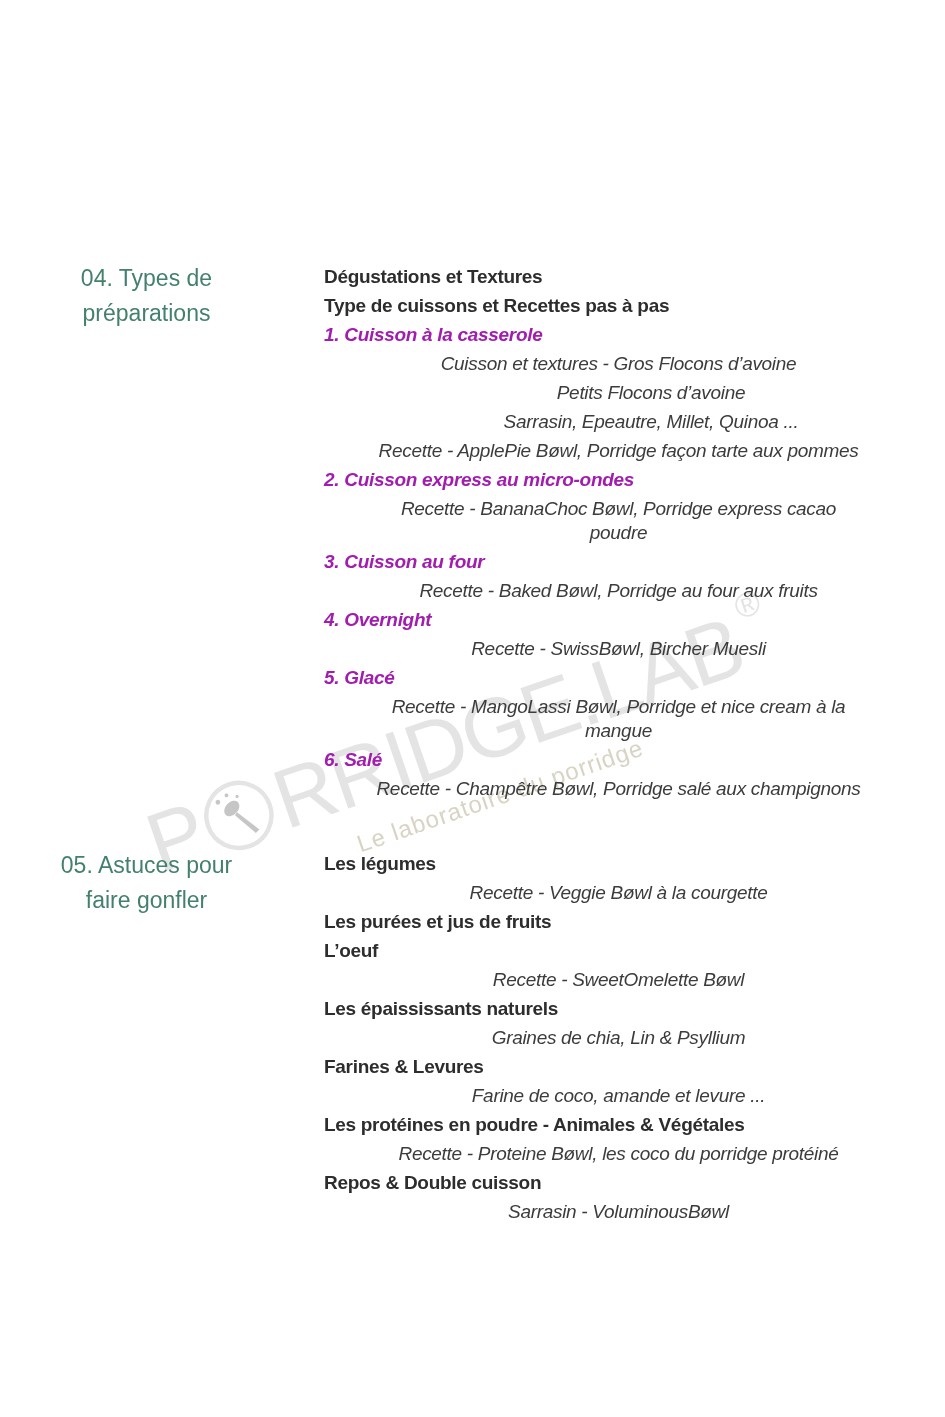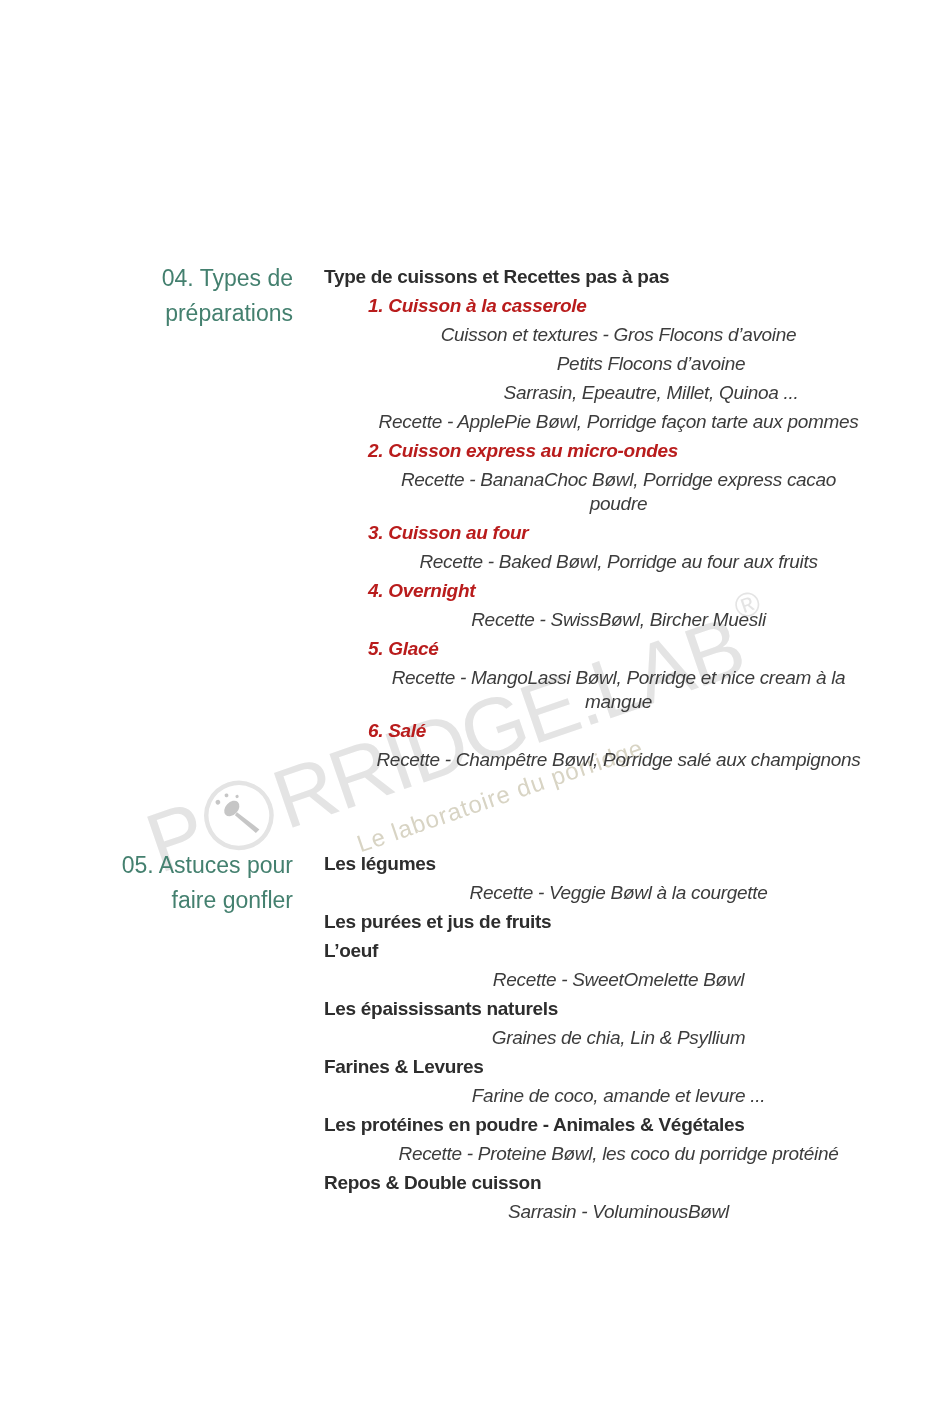--- a/index.html
+++ b/index.html
@@ -66,21 +66,21 @@
     position: absolute;
     left: 0;
     width: 945px;
   }
   .sec-heading {
     position: absolute;
     left: 0;
     top: 0;
     width: 293px;
     margin-top: -4px;
-    text-align: right;
+    text-align: center;
     color: var(--accent, #44806f);
     font-size: 23px;
     line-height: 34.5px;
     font-weight: 400;
   }
   .sec-items {
     position: absolute;
     left: 324px;
     top: 0;
     width: 560px;
@@ -94,22 +94,21 @@
     letter-spacing: -0.3px;
     white-space: nowrap;
   }
   .toc-item.style-bold .line {
     font-weight: 700;
     color: #2d2d2d;
   }
   .toc-item.style-bold-italic .line {
     font-weight: 700;
     font-style: italic;
-    color: #b91c1c;
-    margin-left: 44px;
+    color: #a21caf;
   }
   .toc-item.style-italic .line {
     font-weight: 400;
     font-style: italic;
     color: #3c3c3c;
     text-align: center;
   }
   .toc-item.indent-1 { margin-left: 29px; }
   .toc-item.indent-2 { margin-left: 94px; }
 </style>
@@ -139,20 +138,23 @@
   <div class="watermark-sub">Le laboratoire du porridge</div>
 
   <main id="toc">
       <section class="toc-section" style="top: 265px;">
         <div class="sec-heading">
           <div class="heading-line">04. Types de</div>
           <div class="heading-line">préparations</div>
         </div>
         <div class="sec-items">
           <div class="toc-item style-bold indent-0">
+            <div class="line">Dégustations et Textures</div>
+          </div>
+          <div class="toc-item style-bold indent-0">
             <div class="line">Type de cuissons et Recettes pas à pas</div>
           </div>
           <div class="toc-item style-bold-italic indent-0">
             <div class="line">1. Cuisson à la casserole</div>
           </div>
           <div class="toc-item style-italic indent-1">
             <div class="line">Cuisson et textures - Gros Flocons d’avoine</div>
           </div>
           <div class="toc-item style-italic indent-2">
             <div class="line">Petits Flocons d’avoine</div>

